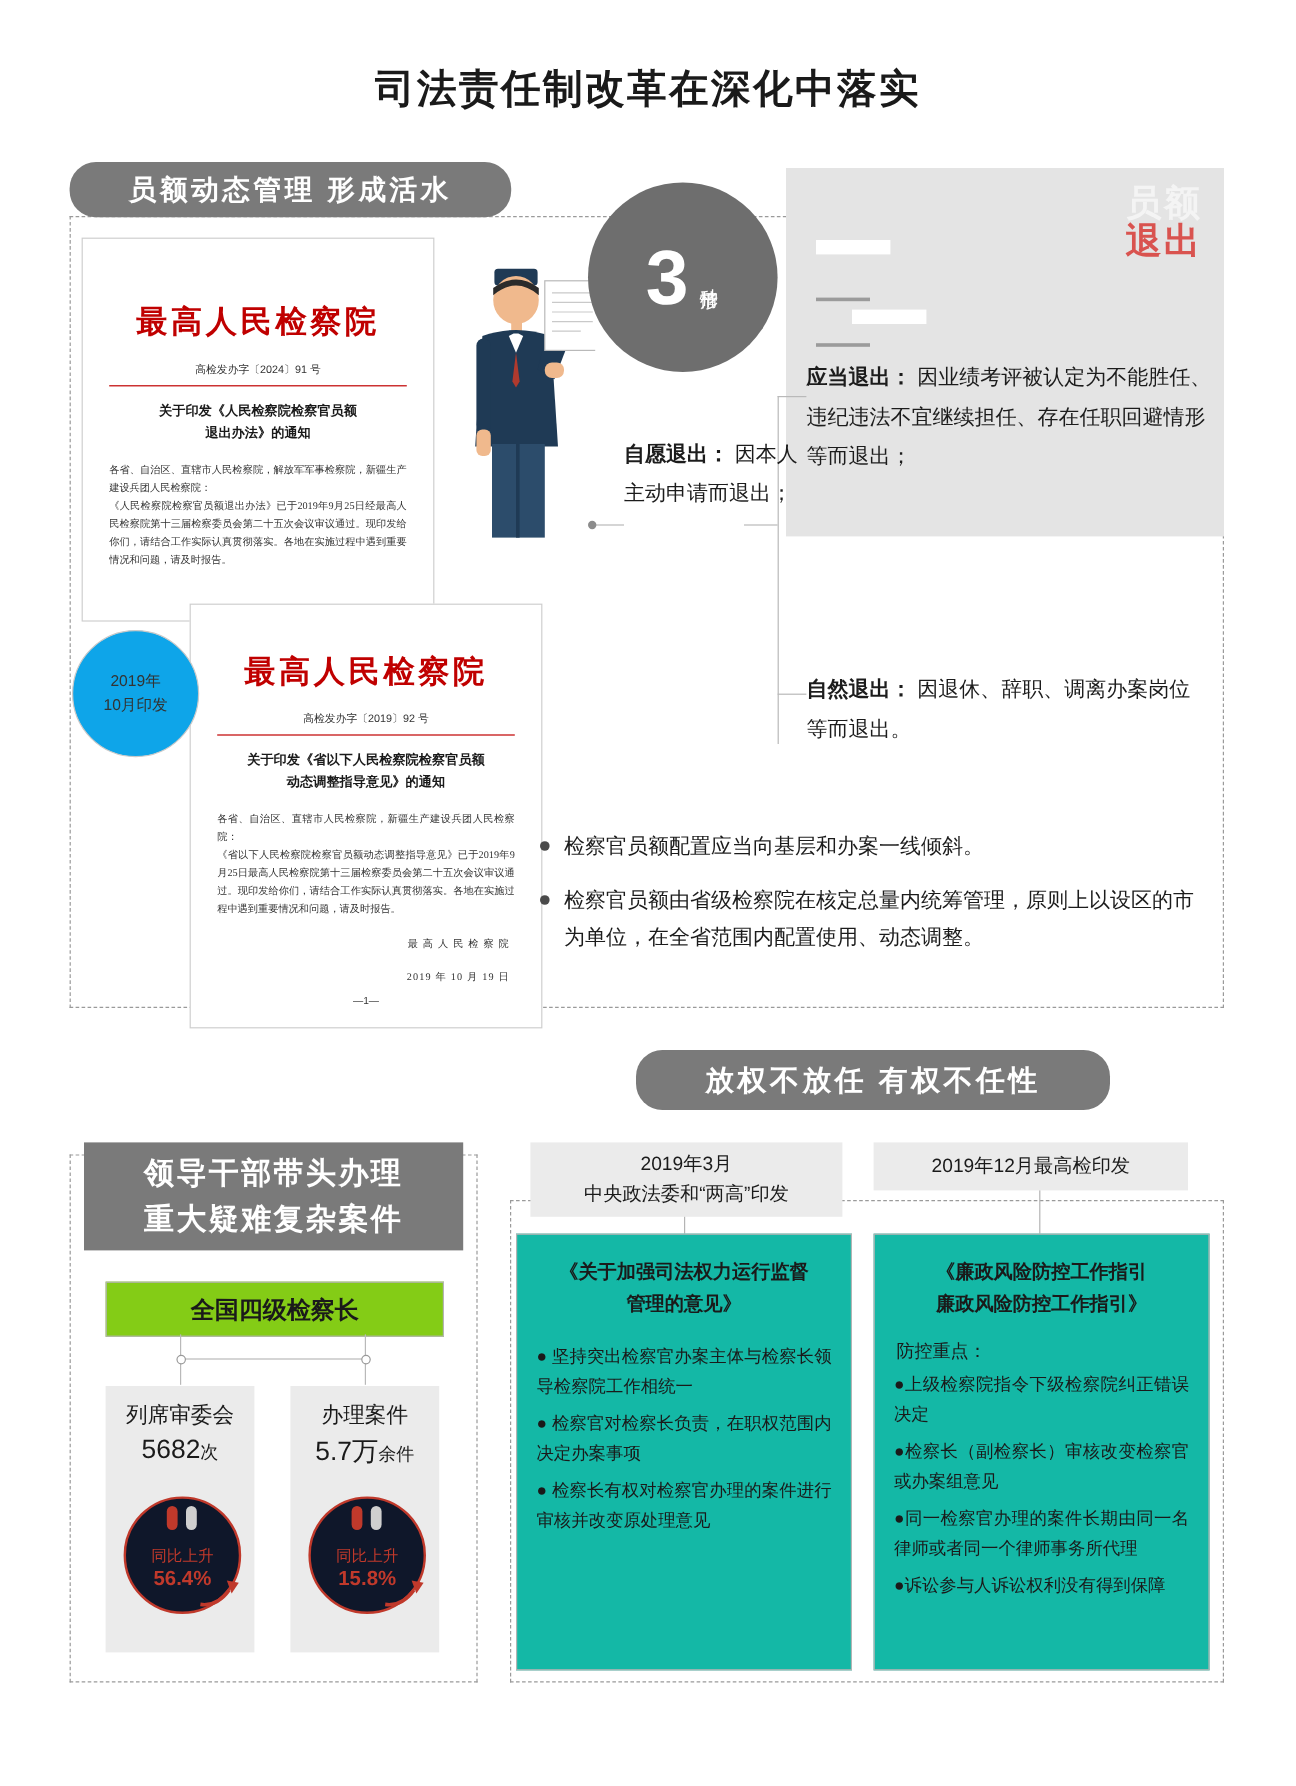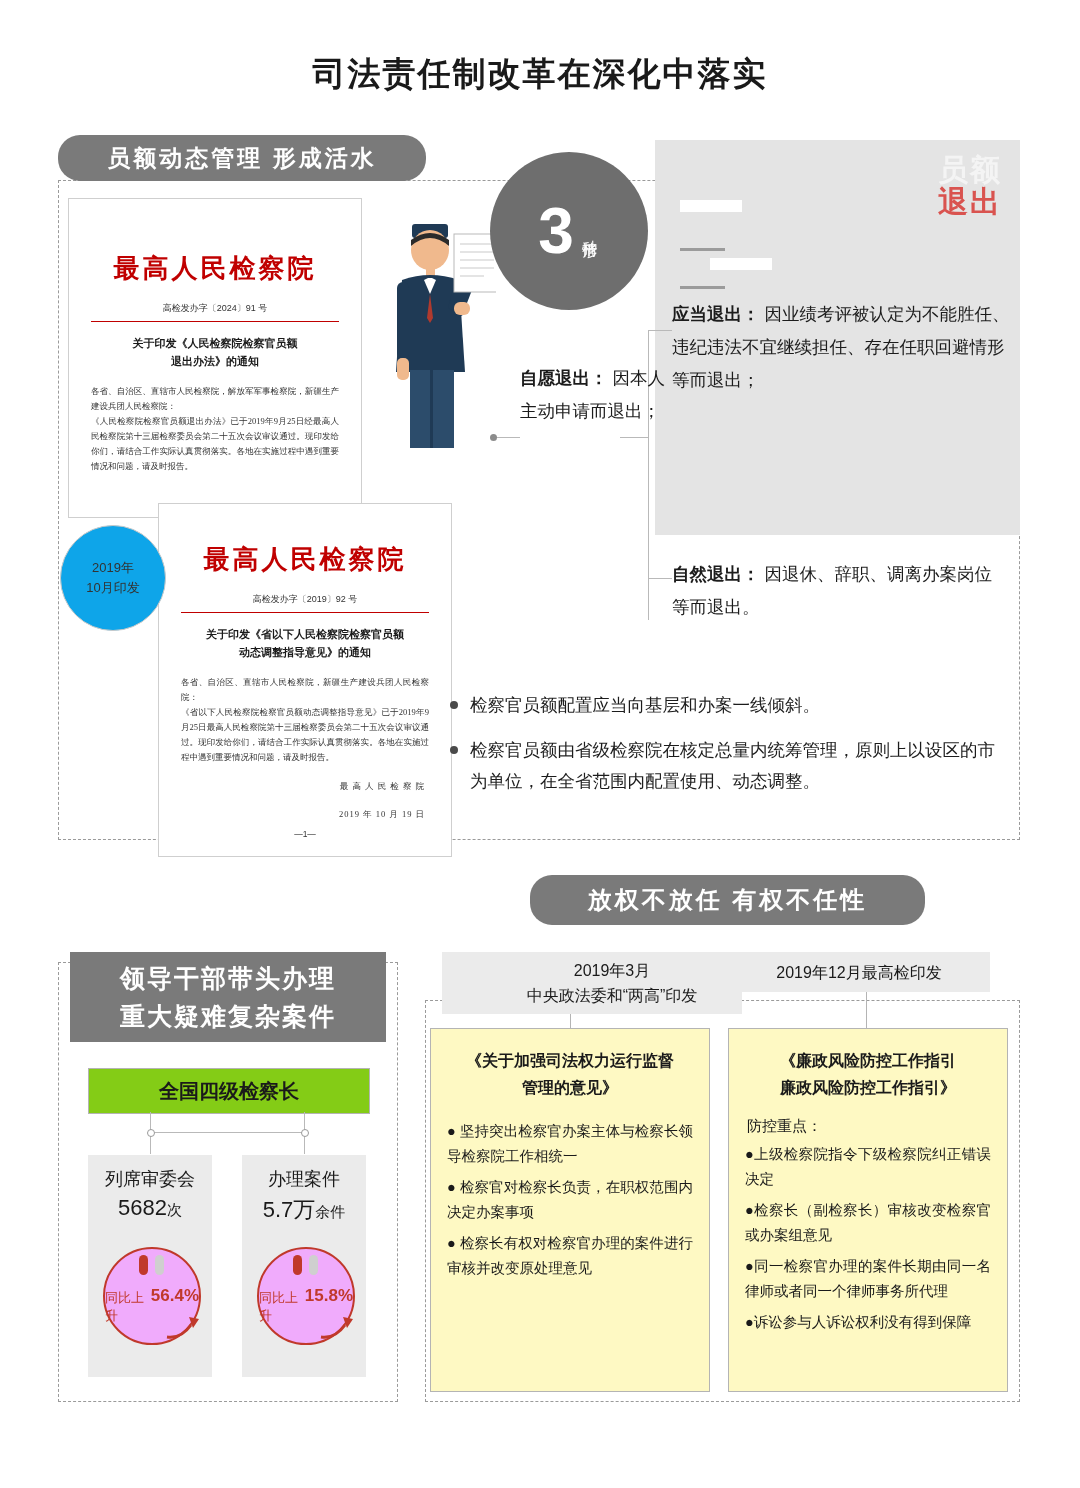--- a/index.html
+++ b/index.html
@@ -57,21 +57,21 @@
 
   
   .circle3{
     position:absolute;left:490px;top:152px;width:158px;height:158px;border-radius:50%;
     background:#6e6e6e;color:#fff;display:flex;align-items:center;justify-content:center;
   }
   .circle3 .num{font-size:64px;font-weight:bold;line-height:64px;margin-right:6px;}
   .circle3 .vtext{font-size:15px;line-height:20px;writing-mode:vertical-rl;text-orientation:upright;letter-spacing:2px;}
 
   
-  .gray-panel{position:absolute;left:655px;top:140px;width:365px;height:395px;background:#e4e4e4;}
+  .gray-panel{position:absolute;left:655px;top:140px;width:365px;height:307px;background:#e4e4e4;}
   .gp-word{position:absolute;right:18px;top:14px;color:#f4f4f4;font-size:30px;font-weight:bold;line-height:32px;letter-spacing:2px;text-align:right;}
   .gp-word .row2{color:#d9534f;}
   .gp-bar1{position:absolute;left:25px;top:108px;width:45px;height:3px;background:#9b9b9b;}
   .gp-bar2{position:absolute;left:25px;top:146px;width:45px;height:3px;background:#9b9b9b;}
 
   .blk-text{font-size:17.5px;line-height:33px;color:#1c1c1c;}
   .blk-text b{font-weight:bold;}
 
   .should-exit{position:absolute;left:672px;top:298px;width:338px;}
   .natural-exit{position:absolute;left:672px;top:558px;width:330px;}
@@ -95,34 +95,34 @@
     font-size:25px;font-weight:bold;line-height:38px;letter-spacing:2px;}
   .bl-sub{position:absolute;left:88px;top:1068px;width:280px;height:44px;border:1px solid #b4b4b4;background:#84cc16;
     display:flex;align-items:center;justify-content:center;font-size:20px;font-weight:bold;color:#1a1a1a;}
   .stat-card{position:absolute;top:1155px;width:124px;height:222px;background:#ebebeb;}
   .stat-card.left{left:88px;}
   .stat-card.right{left:242px;}
   .stat-label{text-align:center;font-size:18px;color:#1a1a1a;margin-top:12px;}
   .stat-value{text-align:center;font-size:22px;color:#1a1a1a;margin-top:4px;}
   .stat-value small{font-size:15px;}
   .ring{position:absolute;left:15px;top:92px;width:94px;height:94px;border-radius:50%;border:2px solid #c0392b;
-    display:flex;flex-direction:row;align-items:center;justify-content:center;background:#f0abfc;}
+    display:flex;flex-direction:column;align-items:center;justify-content:center;background:#0f172a;}
   .ring .rl{font-size:13px;color:#c0392b;line-height:18px;}
   .ring .rv{font-size:17px;color:#c0392b;font-weight:bold;line-height:20px;}
   .pill-red{position:absolute;left:34px;top:6px;width:9px;height:20px;border-radius:5px;background:#c0392b;}
   .pill-gray{position:absolute;left:50px;top:6px;width:9px;height:20px;border-radius:5px;background:#cfcfcf;}
   .arrow-red{position:absolute;right:-2px;bottom:2px;}
 
   
   .br-frame{position:absolute;left:425px;top:1000px;width:595px;height:402px;}
   .tag{position:absolute;background:#ebebeb;display:flex;flex-direction:column;align-items:center;justify-content:center;
     font-size:16px;line-height:25px;color:#1a1a1a;text-align:center;}
-  .tag1{left:442px;top:952px;width:260px;height:62px;padding-left:40px;}
+  .tag1{left:442px;top:952px;width:260px;height:62px;}
   .tag2{left:728px;top:952px;width:262px;height:40px;}
-  .panel{position:absolute;border:1px solid #b4b4b4;background:#fef9c3;}
+  .panel{position:absolute;border:1px solid #b4b4b4;background:#14b8a6;}
   .panel1{left:430px;top:1028px;width:278px;height:362px;}
   .panel2{left:728px;top:1028px;width:278px;height:362px;}
   .panel-title{text-align:center;font-size:16px;font-weight:bold;color:#1a1a1a;line-height:27px;margin:18px 18px 0 18px;}
   .panel-note{font-size:15px;color:#1a1a1a;margin:16px 0 6px 18px;}
   .p-item{font-size:14.5px;line-height:25px;color:#1a1a1a;margin:6px 16px 0 16px;text-align:justify;}
   .connector{position:absolute;background:#b4b4b4;}
 </style>
 </head>
 <body>
 

